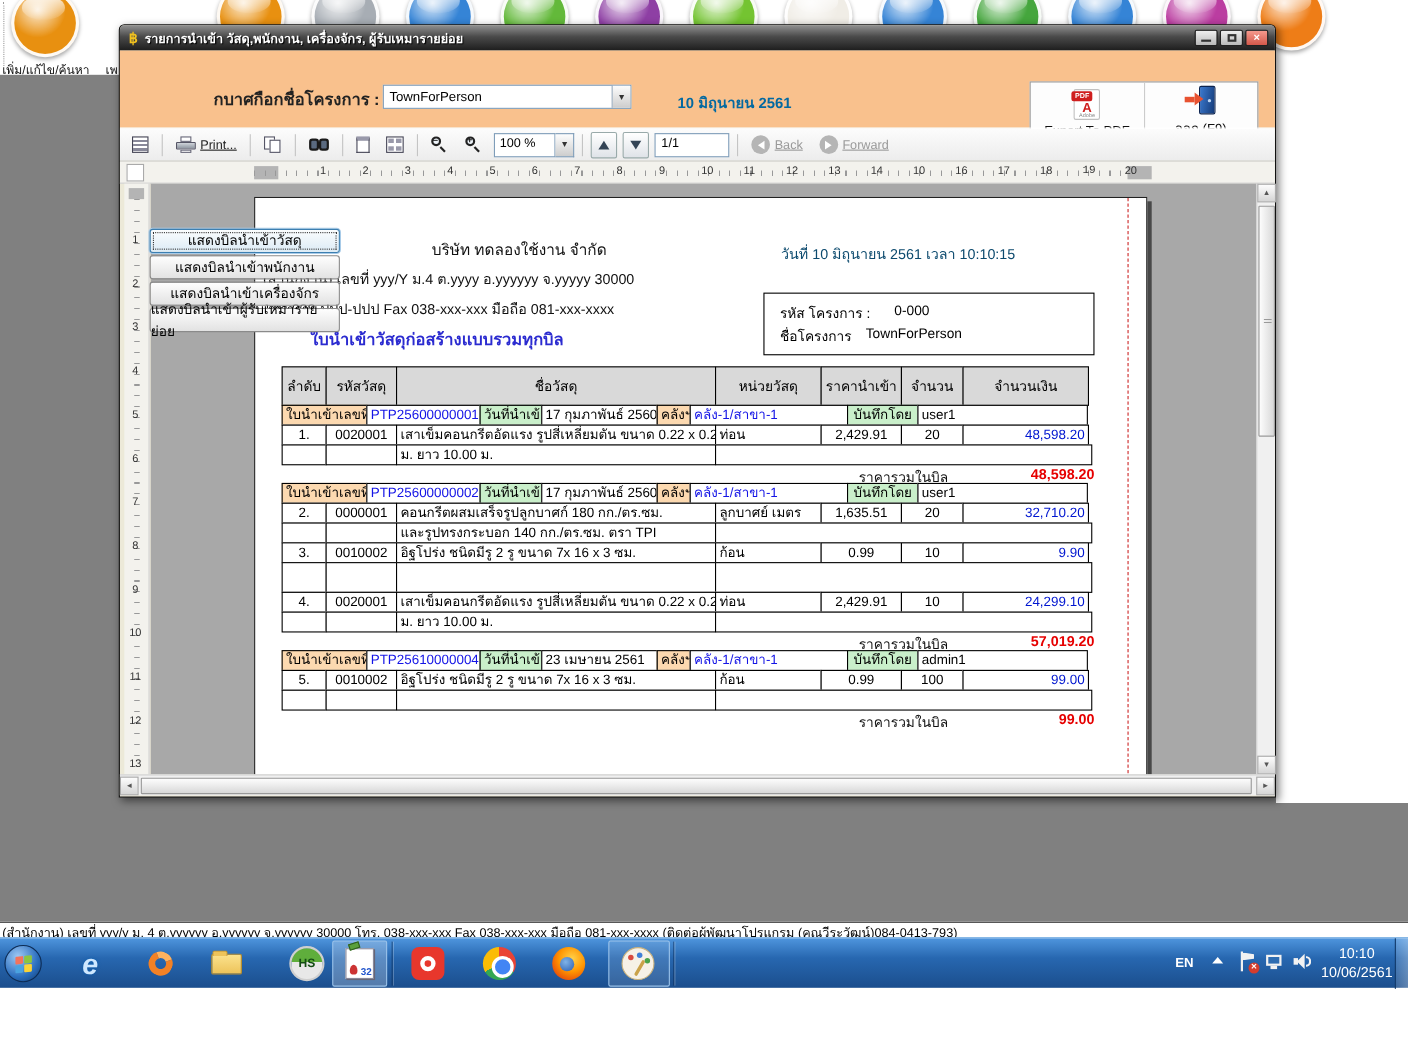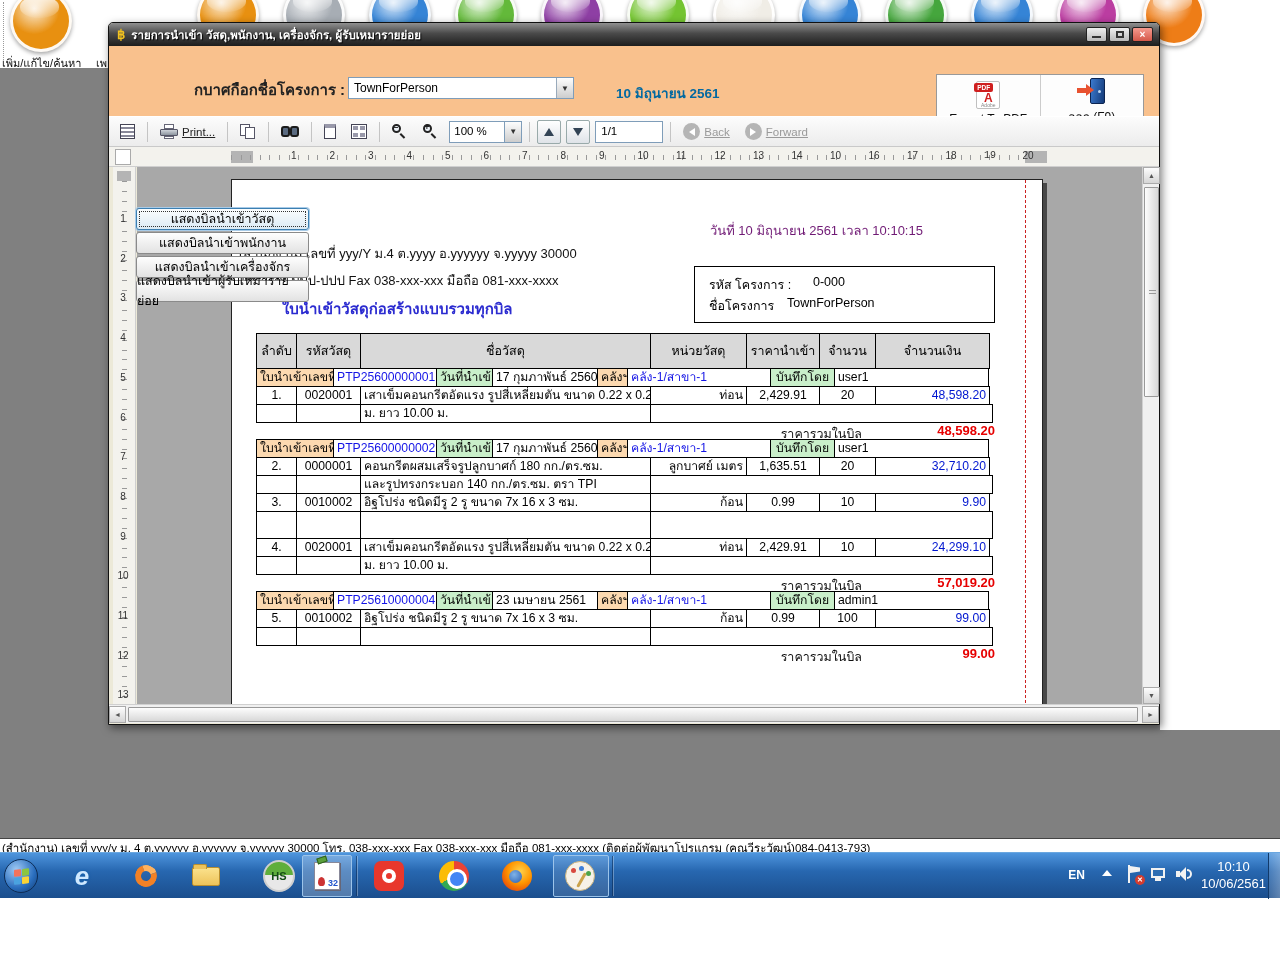--- a/index.html
+++ b/index.html
@@ -103,41 +103,41 @@
   .vsb .thumb{position:absolute;left:1px;top:20px;width:15px;height:210px;background:linear-gradient(90deg,#fdfdfd,#d8d8d8);border:1px solid #999;border-radius:1px}
   .vsb .grip{position:absolute;left:4px;top:102px;width:7px;height:6px;background:repeating-linear-gradient(#999 0 1px,transparent 1px 3px)}
   .hsb{position:absolute;left:0;top:681px;width:1050px;height:19px;background:#f0f0f0;border-top:1px solid #d0d0d0}
   .hsb .sbtn{position:absolute;top:1px;width:17px;height:17px;background:linear-gradient(#fdfdfd,#d5d5d5);border:1px solid #aaa;text-align:center;font-size:7px;line-height:15px;color:#555}
   .hsb .thumb{position:absolute;left:19px;top:2px;width:1010px;height:15px;background:linear-gradient(#fdfdfd,#d8d8d8);border:1px solid #999;border-radius:1px}
 
   
   .page{position:absolute;left:94px;top:12px;width:812px;height:560px;background:#fff;border:1px solid #222;box-shadow:4px 4px 0 rgba(20,20,20,.65)}
   .margin-line{position:absolute;left:793px;top:0;width:1px;height:100%;border-left:1px dashed #cc2222}
   .rp-company{position:absolute;left:100px;top:36px;width:280px;text-align:center;font-size:14px;color:#111}
-  .rp-datetime{position:absolute;left:478px;top:40px;font-size:13px;color:#701a75;white-space:nowrap}
+  .rp-datetime{position:absolute;left:478px;top:40px;font-size:13px;color:#0c4a6e;white-space:nowrap}
   .rp-address{position:absolute;left:7px;top:63px;font-size:13px;color:#111;white-space:nowrap}
   .rp-phone{position:absolute;left:7px;top:90px;font-size:13px;color:#111;white-space:nowrap}
   .rp-projbox{position:absolute;left:462px;top:86px;width:301px;height:57px;border:1px solid #000}
   .rp-projbox .l1{position:absolute;left:14px;top:8px;font-size:12.5px}
   .rp-projbox .v1{position:absolute;left:118px;top:8px;font-size:12.5px}
   .rp-projbox .l2{position:absolute;left:14px;top:29px;font-size:12.5px}
   .rp-projbox .v2{position:absolute;left:92px;top:29px;font-size:12.5px}
   .rp-title{position:absolute;left:50px;top:117px;font-size:15px;font-weight:bold;color:#2b2bd0}
   .rpt{position:absolute;left:25px;top:154px;width:742px}
   .hrow,.trow,.grow{display:flex;margin-top:-1px}
   .hrow{height:36px}
   .hc{background:#d9d9d9;border:1px solid #000;margin-left:-1px;font-size:12.5px;display:flex;align-items:center;justify-content:center}
   .trow{height:19px}
   .trow.rb{height:19px}
   .trow.rb.tall{height:28px}
   .tc{border:1px solid #000;margin-left:-1px;font-size:12.2px;padding:0 3px;line-height:17px;overflow:hidden;white-space:nowrap;background:#fff}
   .cno{width:41px;text-align:center}
   .ccode{width:65px;text-align:center}
   .cdesc{width:291px}
-  .cunit{width:97px;text-align:right}
+  .cunit{width:97px;text-align:left}
   .cprice{width:74px;text-align:center}
   .cqty{width:57px;text-align:center}
   .camt{width:115px;text-align:right;color:#0016d0}
   .cmerge{width:343px}
   .grow{height:19px}
   .gc{border:1px solid #000;margin-left:-1px;font-size:12.2px;padding:0 3px;line-height:17px;overflow:hidden;white-space:nowrap;background:#fff}
   .w78{width:78px}.w104{width:104px}.w57{width:57px;text-align:center}.w106{width:106px}.w31{width:31px}.w144{width:144px}.w65{width:65px;text-align:center}.w155{width:155px}
   .peach{background:#fcd9b0}.green{background:#c9efca}
   .blu{color:#1414e6}
   .total-row{position:relative;height:17px}
@@ -417,20 +417,21 @@
           <span class="vnum" style="top: 403.3px;">10</span>
           <span class="vnum" style="top: 443px;">11</span>
           <span class="vnum" style="top: 482.7px;">12</span>
           <span class="vnum" style="top: 522.4px;">13</span>
         </div>
     </div>
 
     <div class="viewport">
       <div class="page">
         <div class="margin-line"></div>
+        <div class="rp-company">บริษัท ทดลองใช้งาน จำกัด</div>
         <div class="rp-datetime">วันที่  10 มิถุนายน 2561   เวลา   10:10:15</div>
         <div class="rp-address">(สำนักงาน) เลขที่ yyy/Y ม.4 ต.yyyy อ.yyyyyy จ.yyyyy  30000</div>
         <div class="rp-phone">โทร 038-ปปป-ปปป Fax 038-xxx-xxx มือถือ 081-xxx-xxxx</div>
         <div class="rp-projbox">
           <span class="l1">รหัส โครงการ :</span>
           <span class="v1">0-000</span>
           <span class="l2">ชื่อโครงการ</span>
           <span class="v2">TownForPerson</span>
         </div>
         <div class="rp-title">ใบนำเข้าวัสดุก่อสร้างแบบรวมทุกบิล</div>

